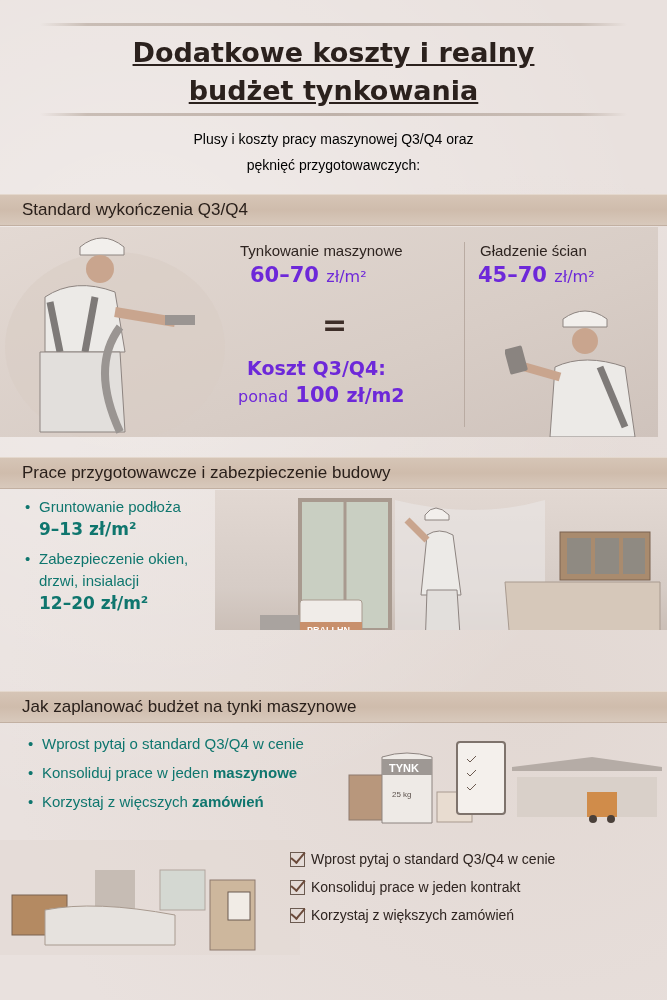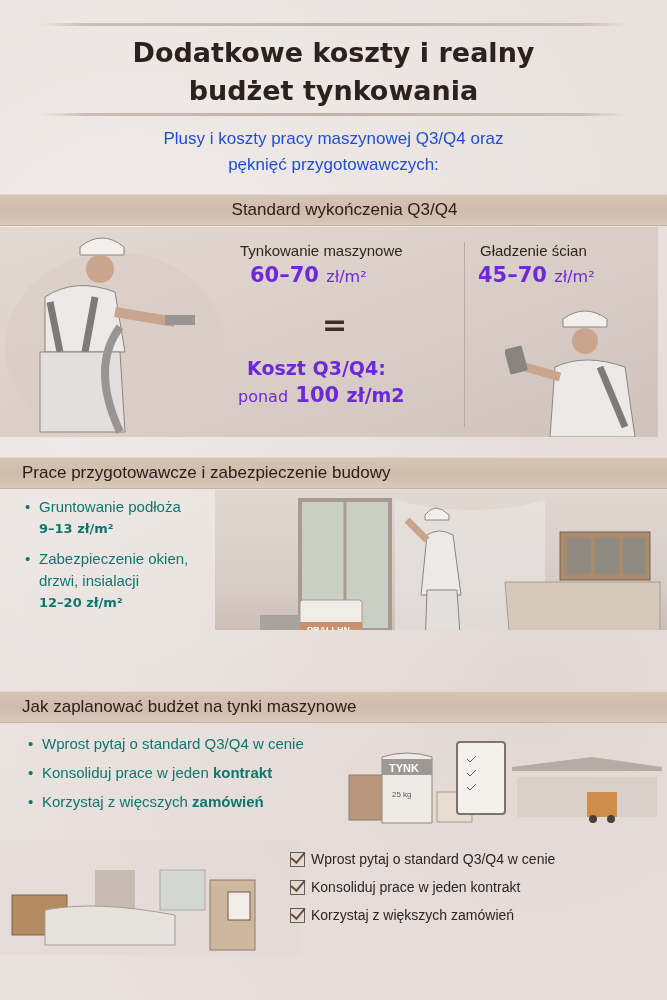--- a/index.html
+++ b/index.html
@@ -9,64 +9,64 @@
     background-image:
       radial-gradient(circle at 20% 30%, rgba(255,255,255,0.35), transparent 60%),
       radial-gradient(circle at 80% 70%, rgba(210,195,185,0.3), transparent 60%);
     font-family: "Liberation Sans", sans-serif;
     color: #2e2420;
     position: relative;
   }
   .rule { position: absolute; left: 40px; right: 40px; height: 3px; background: linear-gradient(90deg, transparent, #c9bdb5 8%, #bfb2aa 50%, #c9bdb5 92%, transparent); }
   .title {
     position: absolute; left: 0; right: 0; top: 34px; text-align: center;
-    font-family: "DejaVu Sans", sans-serif; font-weight: bold; font-size: 27px; line-height: 38px; color: #2b211d;
+    font-family: "DejaVu Sans", sans-serif; font-weight: bold; font-size: 27px; line-height: 38px; color: #2b211d; text-decoration: underline;
   }
   .subtitle {
     position: absolute; left: 0; right: 0; top: 126px; text-align: center;
-    font-size: 17px; line-height: 26px; color: #1d4ed8;
+    font-size: 14px; line-height: 26px; color: #000000;
   }
   .band {
     position: absolute; left: 0; right: 0; height: 32px;
     background: linear-gradient(180deg, #d6c5b6, #cfbcac 50%, #d8c9bc);
     border-top: 1px solid #e4d8cd; border-bottom: 1px solid #c2b0a2;
     font-size: 17px; line-height: 30px; padding-left: 22px; color: #2a201b;
   }
   .scene { position: absolute; overflow: hidden; }
   .wall { position: absolute; inset: 0; background: linear-gradient(160deg, #e3d9d3, #d8cdc6 60%, #cfc3bc); }
   .kv-label { position: absolute; font-size: 15px; color: #2e2420; }
   .kv-value { position: absolute; font-family: "DejaVu Sans", sans-serif; font-weight: bold; font-size: 21px; color: #6d28d9; }
   .kv-unit { font-weight: normal; font-size: 16px; }
   .divider-v { position: absolute; width: 1px; background: #b9aba2; }
   .eq { position: absolute; font-family: "DejaVu Sans", sans-serif; font-weight: bold; font-size: 30px; color: #3d2e28; }
   .bullets { position: absolute; list-style: none; }
   .bullets li { font-size: 15px; line-height: 22px; color: #0f766e; position: relative; padding-left: 14px; }
   .bullets li::before { content: "•"; position: absolute; left: 0; }
-  .bullets .price { font-family: "DejaVu Sans", sans-serif; font-weight: bold; font-size: 13px; display: block; }
+  .bullets .price { font-family: "DejaVu Sans", sans-serif; font-weight: bold; font-size: 17px; display: block; }
   .checks { position: absolute; list-style: none; }
   .checks li { font-size: 14px; line-height: 28px; color: #2e2420; display: flex; align-items: center; gap: 6px; }
   .checkbox { width: 15px; height: 15px; border: 1.5px solid #6b5a50; position: relative; display: inline-block; flex: none; }
   .checkbox::after { content: ""; position: absolute; left: 3px; top: -4px; width: 6px; height: 12px; border-right: 2px solid #6b4a3a; border-bottom: 2px solid #6b4a3a; transform: rotate(40deg); }
   b.strong { font-weight: bold; }
 </style>
 </head>
 <body>
 
 <div class="rule" style="top:23px;"></div>
 <h1 class="title">
   <div>Dodatkowe koszty i realny</div>
   <div>budżet tynkowania</div>
 </h1>
 <div class="rule" style="top:113px;"></div>
 <div class="subtitle">
   <div>Plusy i koszty pracy maszynowej Q3/Q4 oraz</div>
   <div>pęknięć przygotowawczych:</div>
 </div>
 
-<div class="band" style="top:194px;text-align:center;">Standard wykończenia Q3/Q4</div>
+<div class="band" style="top:194px;">Standard wykończenia Q3/Q4</div>
 <div class="scene" style="left:0;top:227px;width:658px;height:210px;">
   <div class="wall"></div>
 
   <svg width="230" height="210" style="position:absolute;left:0;top:0;">
     <ellipse cx="115" cy="120" rx="110" ry="95" fill="#d9cdc5" opacity="0.6"></ellipse>
     <path d="M80 20 q22-18 44 0 v8 h-44z" fill="#f2efec" stroke="#8d8480"></path>
     <circle cx="100" cy="42" r="14" fill="#c9a58e"></circle>
     <path d="M45 70 q30-20 70-5 l10 60 h-80z" fill="#eceae7" stroke="#8d8480"></path>
     <path d="M50 75 l10 50 M95 70 l-10 55" stroke="#7e7a78" stroke-width="7"></path>
     <path d="M40 125 h80 l5 80 h-85z" fill="#e2dfdc" stroke="#8d8480"></path>
@@ -138,21 +138,21 @@
     <rect x="145" y="150" width="30" height="16" rx="8" fill="#d8a95b"></rect>
   </svg>
 </div>
 
 <div class="band" style="top:691px;">Jak zaplanować budżet na tynki maszynowe</div>
 <ul class="bullets" style="left:28px;top:733px;width:330px;">
   <li style="margin-bottom:7px;">
     <span>Wprost pytaj o standard Q3/Q4 w cenie</span><b class="strong"></b>
   </li>
   <li style="margin-bottom:7px;">
-    <span>Konsoliduj prace w jeden </span><b class="strong">kontrakt</b>
+    <span>Konsoliduj prace w jeden </span><b class="strong">maszynowe</b>
   </li>
   <li>
     <span>Korzystaj z więcszych </span><b class="strong">zamówień</b>
   </li>
 </ul>
 <svg width="330" height="90" style="position:absolute;left:337px;top:737px;">
   <rect x="12" y="38" width="36" height="45" fill="#b8977c" stroke="#8d7a6e"></rect>
   <path d="M45 20 q25-8 50 0 v66 h-50z" fill="#eeeae6" stroke="#8d8480"></path>
   <rect x="45" y="22" width="50" height="16" fill="#9e9894"></rect>
   <text x="52" y="35" font-size="11" fill="#fff" font-weight="bold" font-family="Liberation Sans, sans-serif">TYNK</text>

